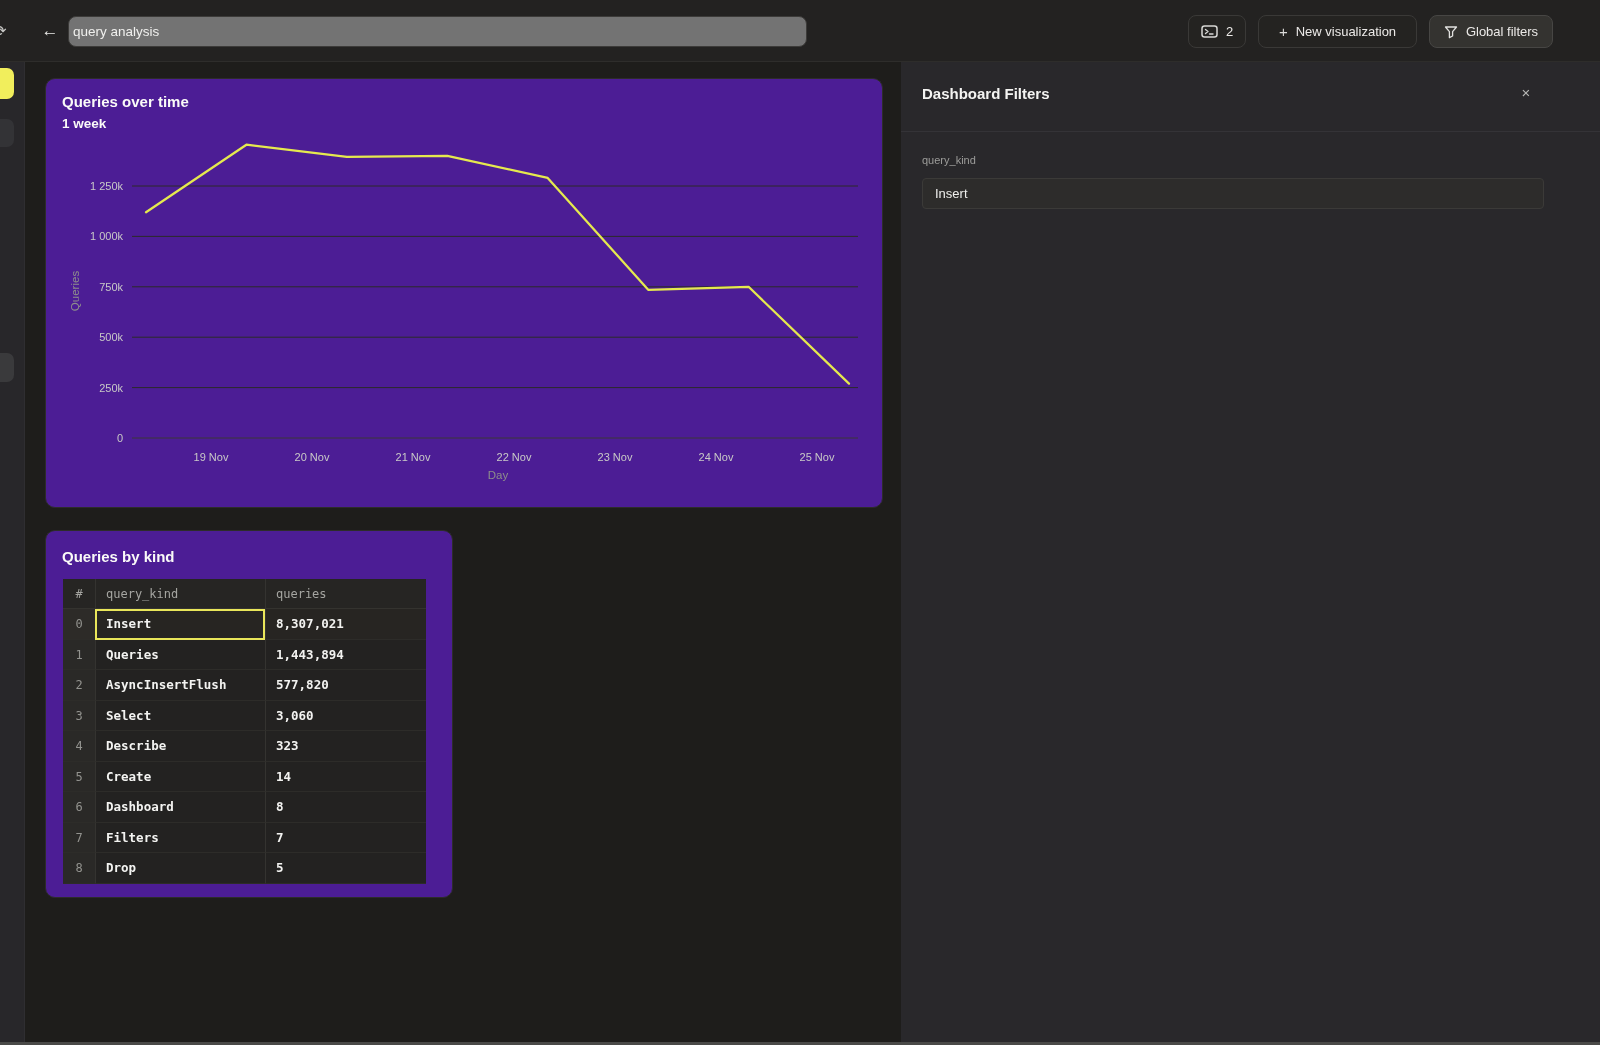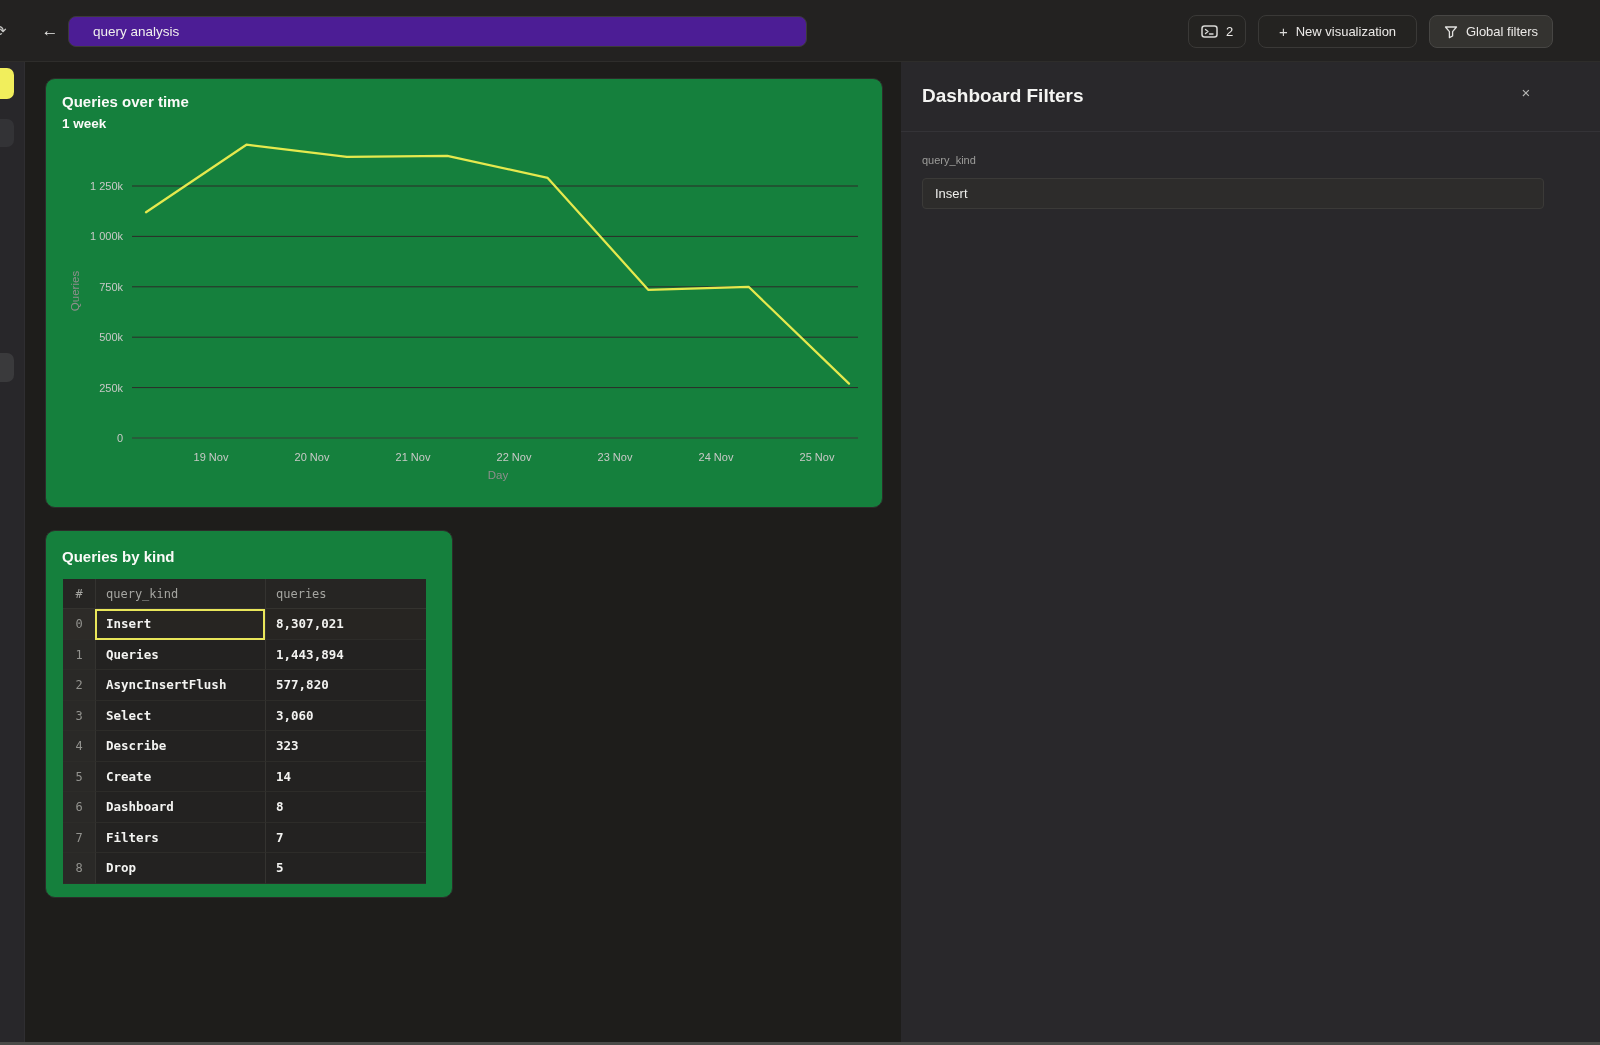--- a/index.html
+++ b/index.html
@@ -9,22 +9,22 @@
          background:#1e1d1b; color:#f2f2f0; }
 
   
   .topbar { position:absolute; left:0; top:0; width:1600px; height:62px;
             background:#232221; border-bottom:1px solid #2e2d2b; z-index:5; }
   .refresh { position:absolute; left:-6px; top:20px; width:20px; height:22px;
              font-size:15px; color:#c9c9c7; line-height:22px; }
   .back-btn { position:absolute; left:38px; top:18px; width:24px; height:26px;
               background:none; border:none; color:#e8e8e6; font-size:17px; cursor:pointer; }
   .title-input { position:absolute; left:68px; top:16px; width:739px; height:31px;
-                 background:#4c1d95; border:1px solid #3c3b39; border-radius:8px;
-                 color:#f0f0ee; font-size:13.5px; padding:0 24px;
+                 background:#737373; border:1px solid #3c3b39; border-radius:8px;
+                 color:#f0f0ee; font-size:13.5px; padding:0 4px;
                  font-family:"Liberation Sans", sans-serif; outline:none; }
   .tb-btn { position:absolute; top:15px; height:33px; border-radius:8px;
             border:1px solid #3a3937; background:#242321; color:#eceae8;
             font-size:13px; display:flex; align-items:center; justify-content:center;
             gap:8px; cursor:pointer; font-family:"Liberation Sans", sans-serif; }
   .btn-count { left:1188px; width:58px; }
   .btn-newviz { left:1258px; width:159px; }
   .btn-global { left:1429px; width:124px; background:#343330; border-color:#474644; }
   .plus-glyph { font-size:15px; color:#dcdcda; line-height:1; }
   .icon-svg { display:block; }
@@ -32,21 +32,21 @@
   
   .strip { position:absolute; left:0; top:62px; width:25px; bottom:3px;
            background:#28272a; border-right:1px solid #2f2e31; z-index:4; }
   .strip-item { position:absolute; left:-11px; width:25px; border-radius:7px; cursor:pointer; }
   .strip-item.active { top:6px; height:31px; background:#f1ee5c; }
   .strip-item.g1 { top:57px; height:28px; background:#333336; }
   .strip-item.g2 { top:291px; height:29px; background:#3a3a3c; }
 
   
   .main { position:absolute; left:25px; top:62px; width:876px; bottom:3px; background:#1e1d1b; }
-  .card { position:absolute; background:#15803d; border:1px solid #2d2c2a; border-radius:10px; }
+  .card { position:absolute; background:#4c1d95; border:1px solid #2d2c2a; border-radius:10px; }
   .chart-card { left:20px; top:16px; width:838px; height:430px; }
   .table-card { left:20px; top:468px; width:408px; height:368px;padding-left:43px; }
   .card-title { position:absolute; left:16px; font-size:15px; font-weight:bold; color:#fafaf8; }
   .chart-title { top:14px; }
   .chart-subtitle { position:absolute; left:16px; top:37px; font-size:13.5px;
                     font-weight:bold; color:#fafaf8;text-align:center; }
   .table-title { top:17px; }
 
   
   .chart-svg { position:absolute; left:0; top:0; }
@@ -70,21 +70,21 @@
   .qtable .c1, .qtable .c2 { border-left:1px solid #343330; }
   .qtable .idx { background:#2a2927; color:#93938f; text-align:center; padding-left:0;
                  font-weight:normal; font-size:12px; }
   .qtable .r0 { background:#272522; }
   .qtable .r0.idx { background:#2d2b28; }
   .qtable .sel { outline:2px solid #e9e65a; outline-offset:-2px; }
 
   
   .fpanel { position:absolute; left:901px; top:62px; width:699px; bottom:3px;
             background:#29282b; }
-  .fp-title { position:absolute; left:21px; top:23px; font-size:19px; font-weight:bold;
+  .fp-title { position:absolute; left:21px; top:23px; font-size:15px; font-weight:bold;
               color:#f4f4f2; }
   .fp-close { position:absolute; right:62px; top:18px; width:24px; height:24px;
               background:none; border:none; color:#b8b8b6; font-size:15px; cursor:pointer; }
   .fp-divider { position:absolute; left:0; right:0; top:69px; height:1px; background:#343337; }
   .fp-label { position:absolute; left:21px; top:92px; font-size:11px; color:#9c9c9a; }
   .fp-input { position:absolute; left:21px; top:116px; width:622px; height:31px;
               background:#2d2c2b; border:1px solid #3b3a38; border-radius:4px;
               color:#efefed; font-size:13px; padding:0 12px;
               font-family:"Liberation Sans", sans-serif; outline:none; }
 

